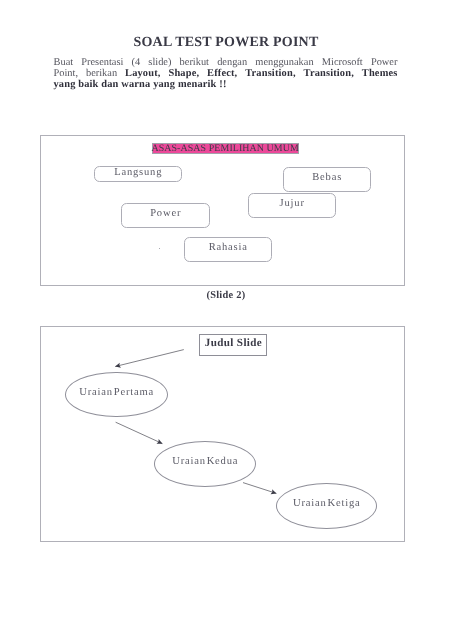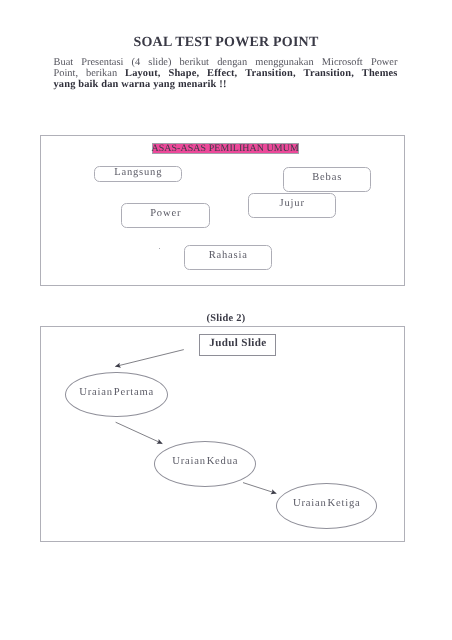--- a/index.html
+++ b/index.html
@@ -57,21 +57,21 @@
     position: absolute;
     left: 0; right: 0;
     text-align: center;
     font-family: "Liberation Serif", serif;
     font-weight: bold;
     font-size: 10.4px;
     letter-spacing: 0.28px;
     color: #3a3a46;
   }
   #slide1-label { top: 120.3px; }
-  #slide2-label { top: 313px; }
+  #slide2-label { top: 290px; }
 
   
   .slide-frame {
     position: absolute;
     border: 1px solid #b0b0b8;
     background: #ffffff;
     box-sizing: border-box;
   }
   #slide1-frame { left: 40px; top: 135.2px; width: 365.2px; height: 151.3px; }
   #slide2-frame { left: 40px; top: 326px; width: 365.2px; height: 215.8px; }
@@ -105,27 +105,27 @@
     font-size: 10.55px;
     letter-spacing: 0.82px;
     text-indent: 0.82px;
     color: #5a5a65;
     background: #ffffff;
   }
   #box-langsung { left: 94px;  top: 166px; width: 87.6px; height: 16px; }
   #box-bebas    { left: 283px; top: 167px; width: 87.6px; height: 24.6px; text-align: right; }
   #box-umum     { left: 121px; top: 203px; width: 88.6px; height: 24.6px; }
   #box-jujur    { left: 248px; top: 185px; width: 87.6px; height: 24.6px; margin-top: 8px; }
-  #box-rahasia  { left: 184px; top: 237px; width: 87.6px; height: 24.6px; margin-top: 8px; }
+  #box-rahasia  { left: 184px; top: 237px; width: 87.6px; height: 24.6px; }
 
   
   #slide2-title {
     position: absolute;
     left: 199.3px; top: 334.2px;
-    width: 77px; height: 21.4px;
+    width: 68px; height: 21.4px;
     border: 1px solid #8e8e97;
     box-sizing: border-box;
     display: flex; align-items: center; justify-content: center;
     padding-bottom: 4px;
     white-space: nowrap;
     font-family: "Liberation Serif", serif;
     font-weight: bold;
     font-size: 11.1px;
     letter-spacing: 0.35px;
     text-indent: 0.35px;

